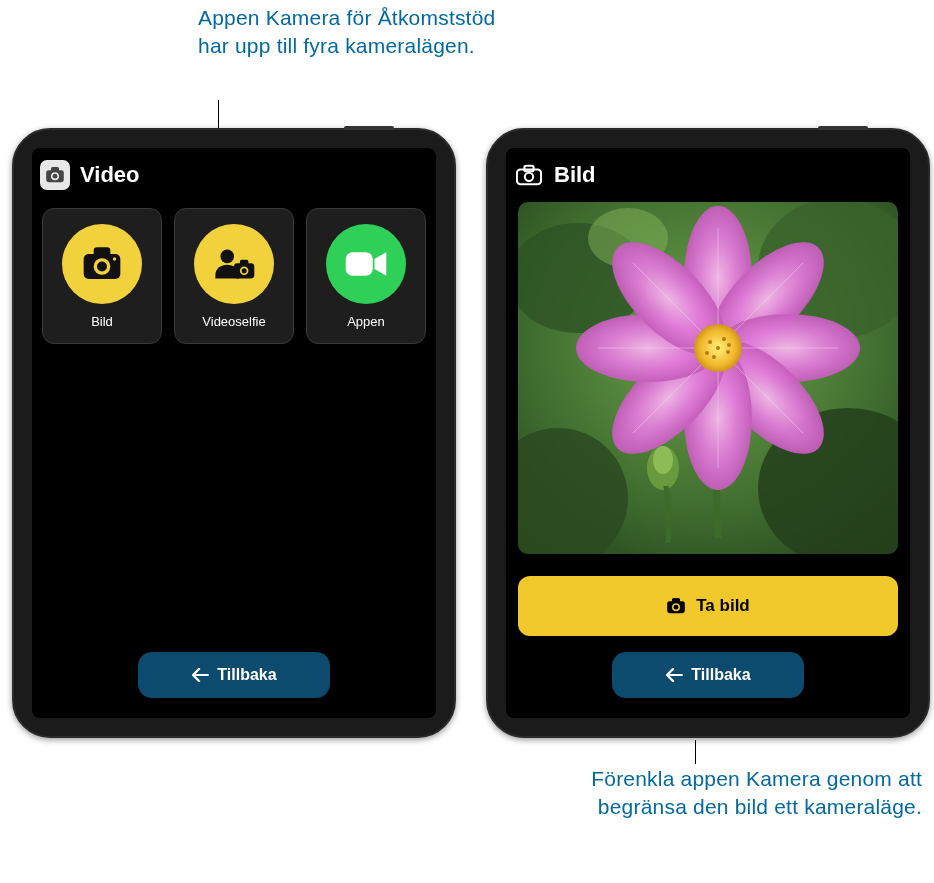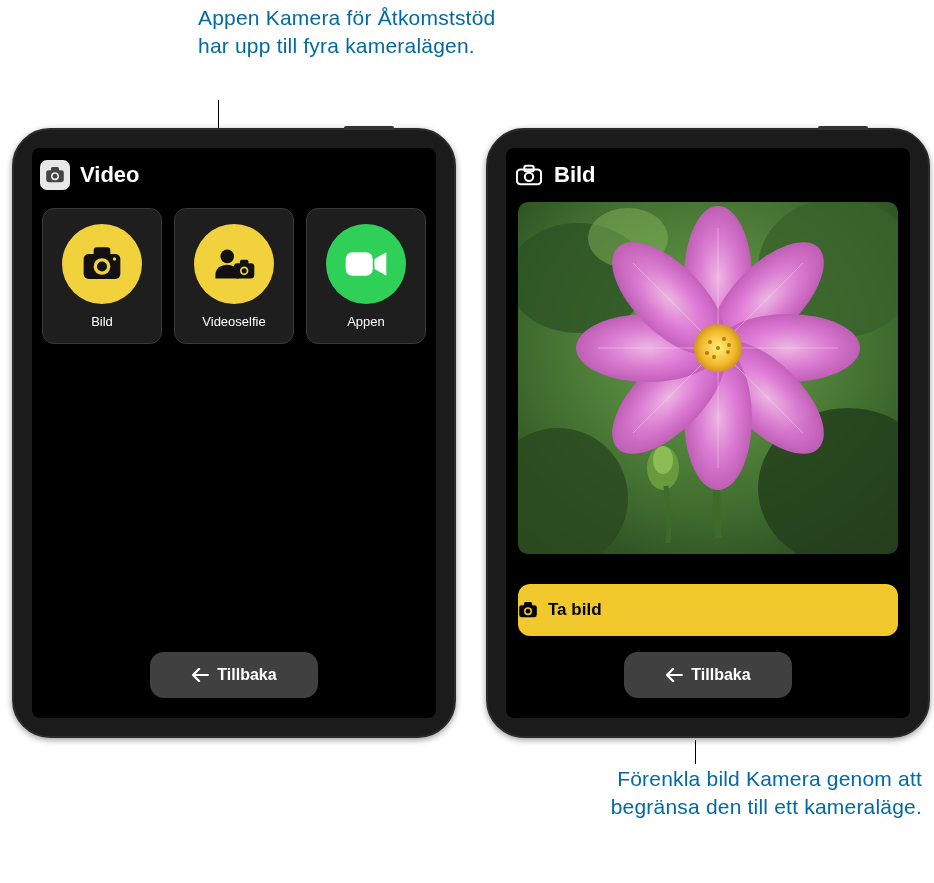--- a/index.html
+++ b/index.html
@@ -132,50 +132,50 @@
   .circle-yellow { background:#f2d23c; }
   .circle-green  { background:#2fd058; }
   .mode-label { color:#fff; font-size:13px; font-weight:500; }
 
   
   .back-btn {
     position:absolute;
     bottom:20px;
     left:50%;
     transform:translateX(-50%);
-    background:#404040;
+    background:#0c4a6e;
     color:#fff;
     border:none;
     border-radius:14px;
     height:46px;
-    width:168px;
+    width:192px;
     font-size:16px;
     font-weight:600;
     display:flex;
     align-items:center;
     justify-content:center;
     gap:8px;
     cursor:pointer;
   }
 
   
   .take-btn {
     position:absolute;
     left:12px; right:12px;
     bottom:82px;
-    height:52px;
+    height:60px;
     background:#f2c92c;
     border:none;
     border-radius:12px;
     color:#000;
     font-size:17px;
     font-weight:700;
     display:flex;
     align-items:center;
-    justify-content:flex-start;
+    justify-content:center;
     gap:10px;
     cursor:pointer;
   }
 
   
   .viewfinder {
     position:absolute;
     top:54px;
     left:12px; right:12px;
     height:352px;
@@ -188,21 +188,21 @@
 </style>
 </head>
 <body>
 
 <div class="callout callout-top">
   <span>Appen Kamera för Åtkomststöd har upp till fyra kameralägen.</span>
 </div>
 <div class="callout-line line-top"></div>
 
 <div class="callout callout-bottom">
-  <span>Förenkla bild Kamera genom att begränsa den till ett kameraläge.</span>
+  <span>Förenkla appen Kamera genom att begränsa den bild ett kameraläge.</span>
 </div>
 <div class="callout-line line-bottom"></div>
 
 <div class="ipad ipad-left">
   <div class="screen">
 
     <div class="app-header">
       <div class="header-badge">
         <svg width="20" height="16" viewBox="0 0 24 20">
           <rect x="1" y="4" width="22" height="15" rx="3" fill="#444"></rect>

